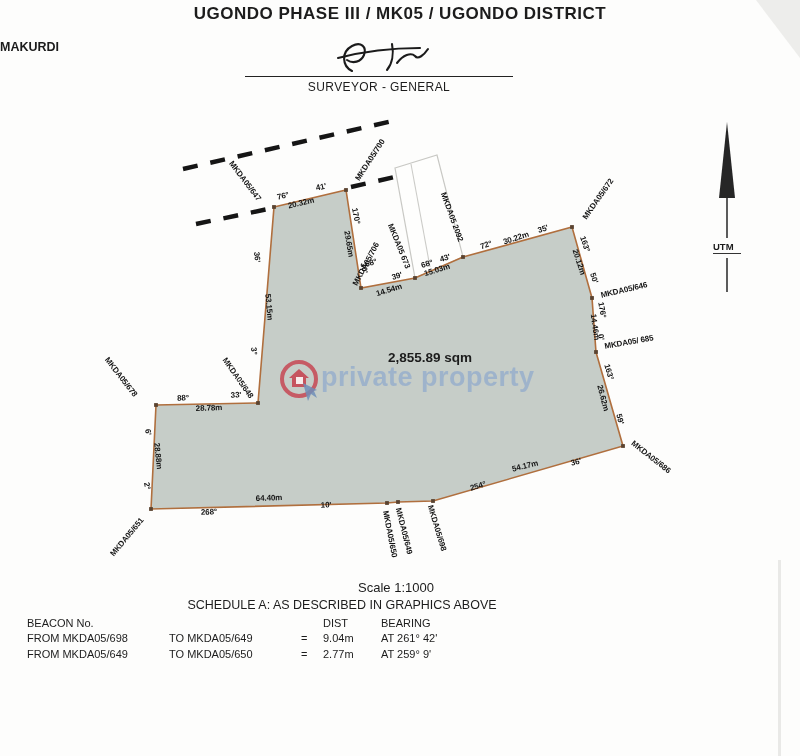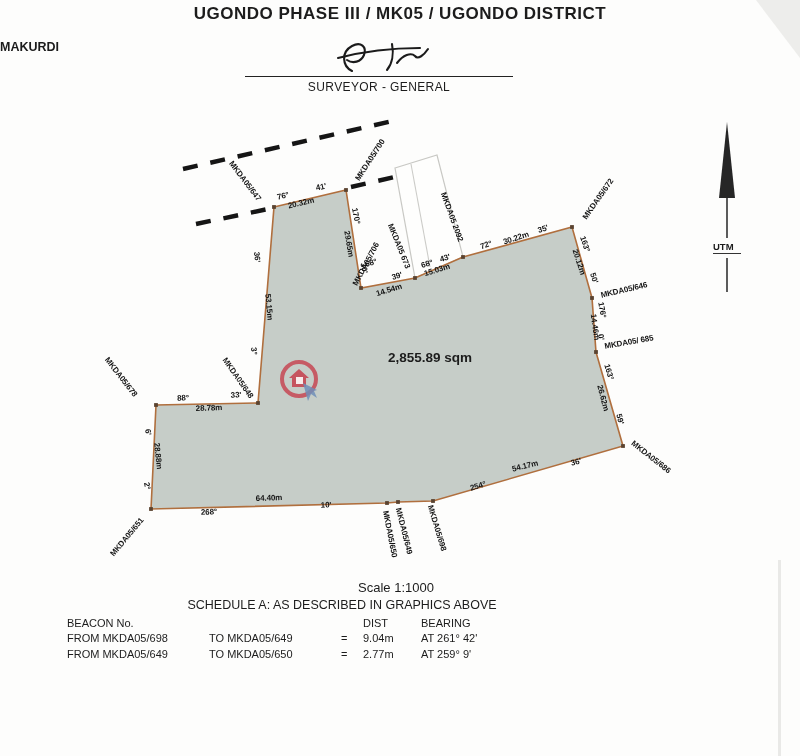--- a/index.html
+++ b/index.html
@@ -27,21 +27,21 @@
   
   #utm-label{position:absolute;left:713px;top:241px;width:28px;
              font-size:9.5px;font-weight:bold;border-bottom:1.3px solid #333;padding-bottom:1px;}
   
   #scale-line{position:absolute;top:580px;left:0;width:792px;text-align:center;
               font-size:13px;}
   #schedule-heading{position:absolute;top:598px;left:0;width:684px;text-align:center;
               font-size:12.5px;}
   #schedule{position:absolute;top:615px;left:27px;font-size:11px;}
   .sched-row{display:grid;grid-template-columns:142px 132px 22px 58px 140px;height:15.5px;
-             align-items:center;margin-left:40px;}
+             align-items:center;}
 </style>
 </head>
 <body>
 
 <div id="page">
 
   <div id="title">UGONDO PHASE III / MK05 / UGONDO DISTRICT</div>
   <div id="subtitle">MAKURDI</div>
   <div id="sig-line"></div>
   <div id="sg-label">SURVEYOR - GENERAL</div>
@@ -147,20 +147,21 @@
     </div>
 
   <div id="parcel-area">2,855.89 sqm</div>
 
   <svg id="wm-logo" style="position:absolute;left:276px;top:357px;" width="52" height="52" viewBox="0 0 52 52">
     <circle cx="23" cy="22" r="17" fill="none" stroke="rgba(198,62,76,.8)" stroke-width="4"></circle>
     <path d="M23,12 L33,21 L30,21 L30,30 L16,30 L16,21 L13,21 Z" fill="rgba(198,62,76,.85)"></path>
     <path d="M20,20 L27,20 27,27 20,27 Z" fill="#fdfdfc" opacity=".9"></path>
     <polygon points="27,26 32,44 35,37 41,41 38,34 41,33" fill="rgba(110,142,185,.85)"></polygon>
   </svg>
+  <div id="wm-text">private property</div>
 
   <div id="utm-label">UTM</div>
 
   <div id="scale-line">Scale 1:1000</div>
   <div id="schedule-heading">SCHEDULE A: AS DESCRIBED IN GRAPHICS ABOVE</div>
 
   <div id="schedule">
     <div class="sched-row">
       <span>BEACON No.</span>
       <span></span>

